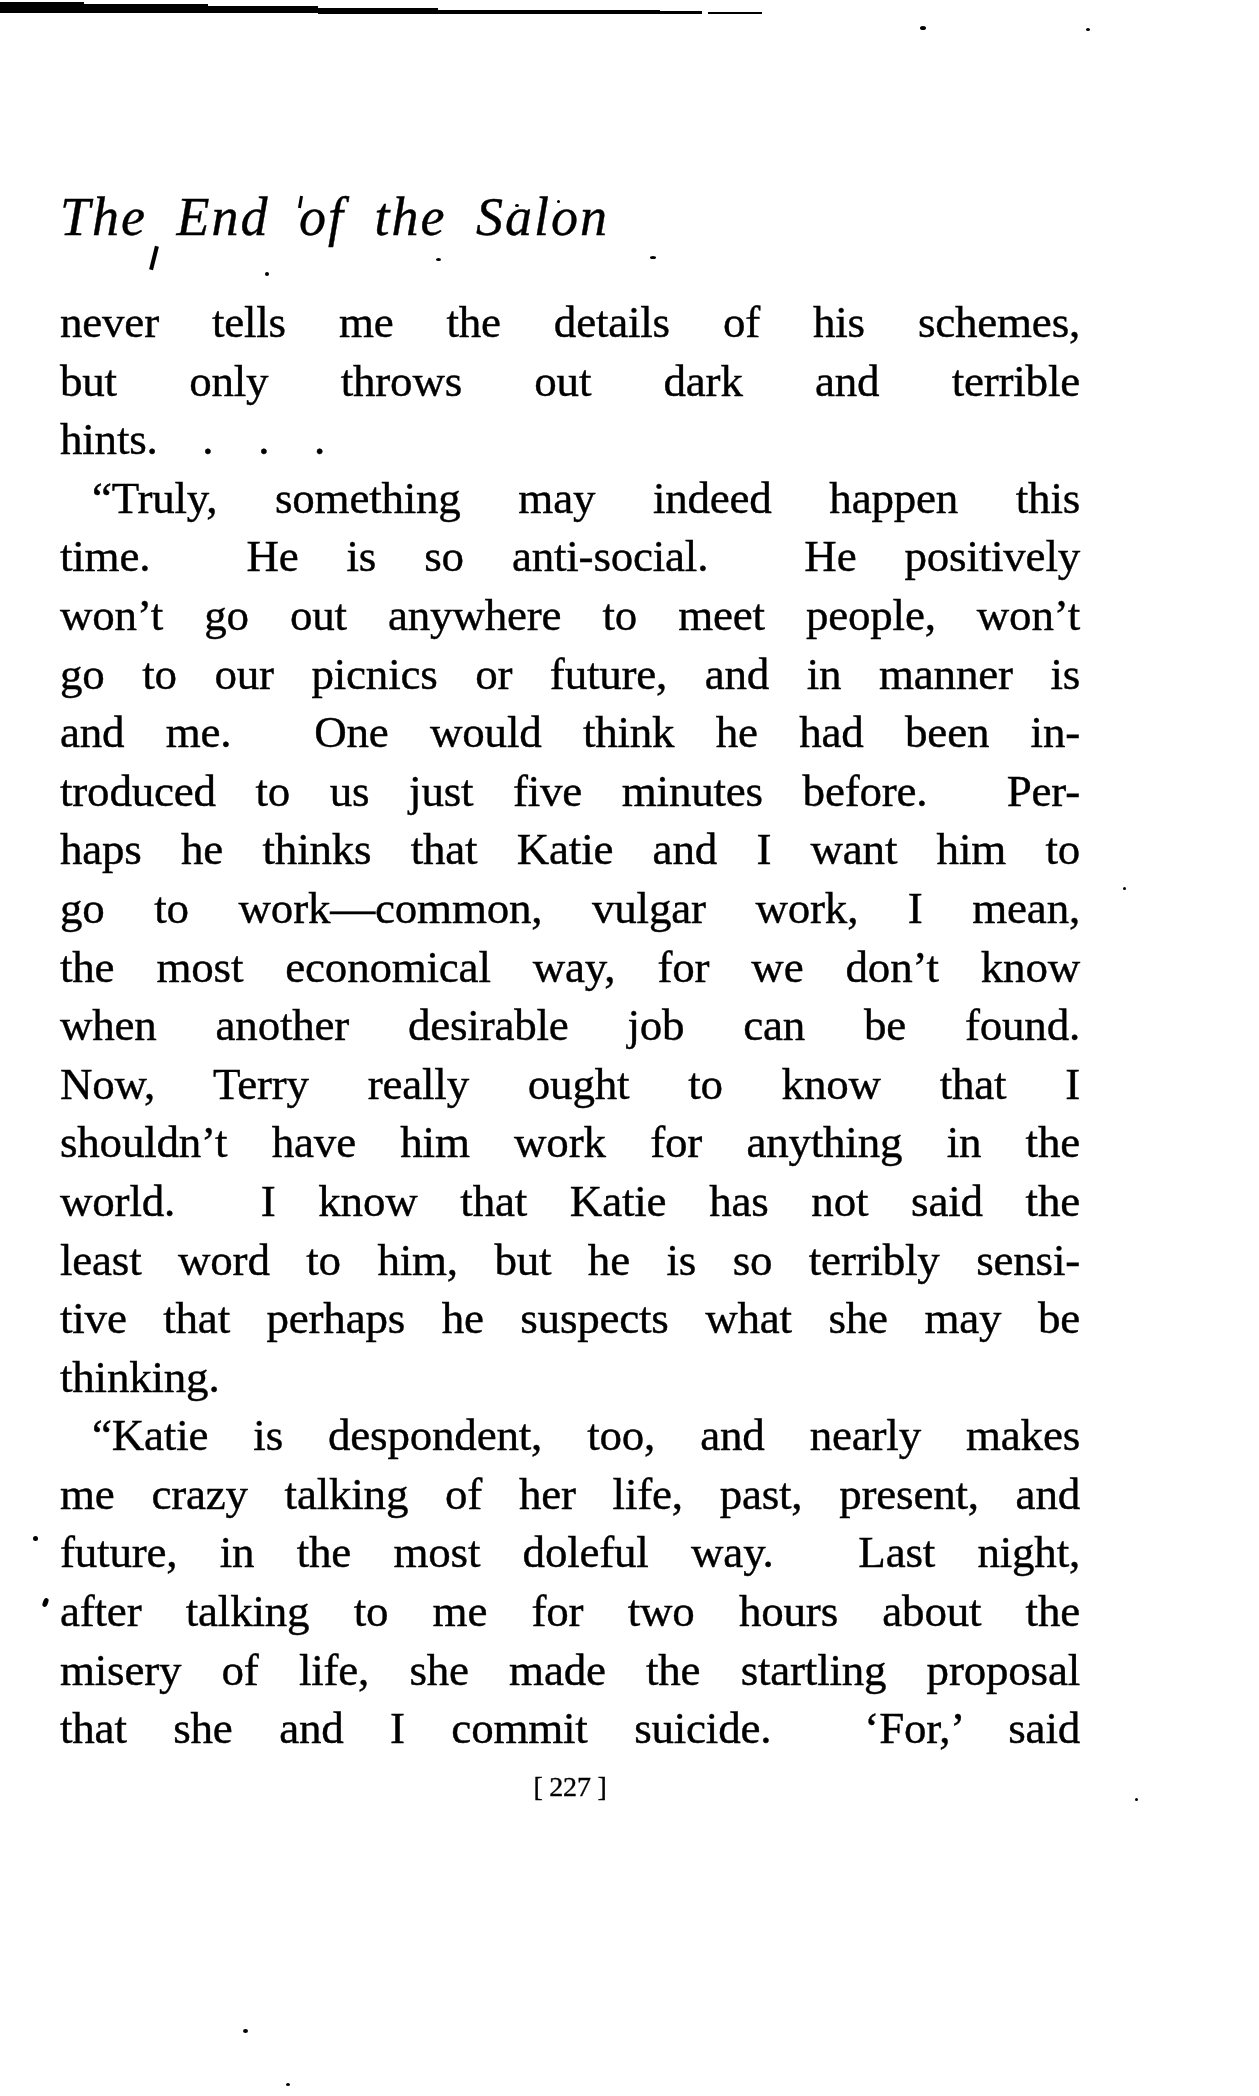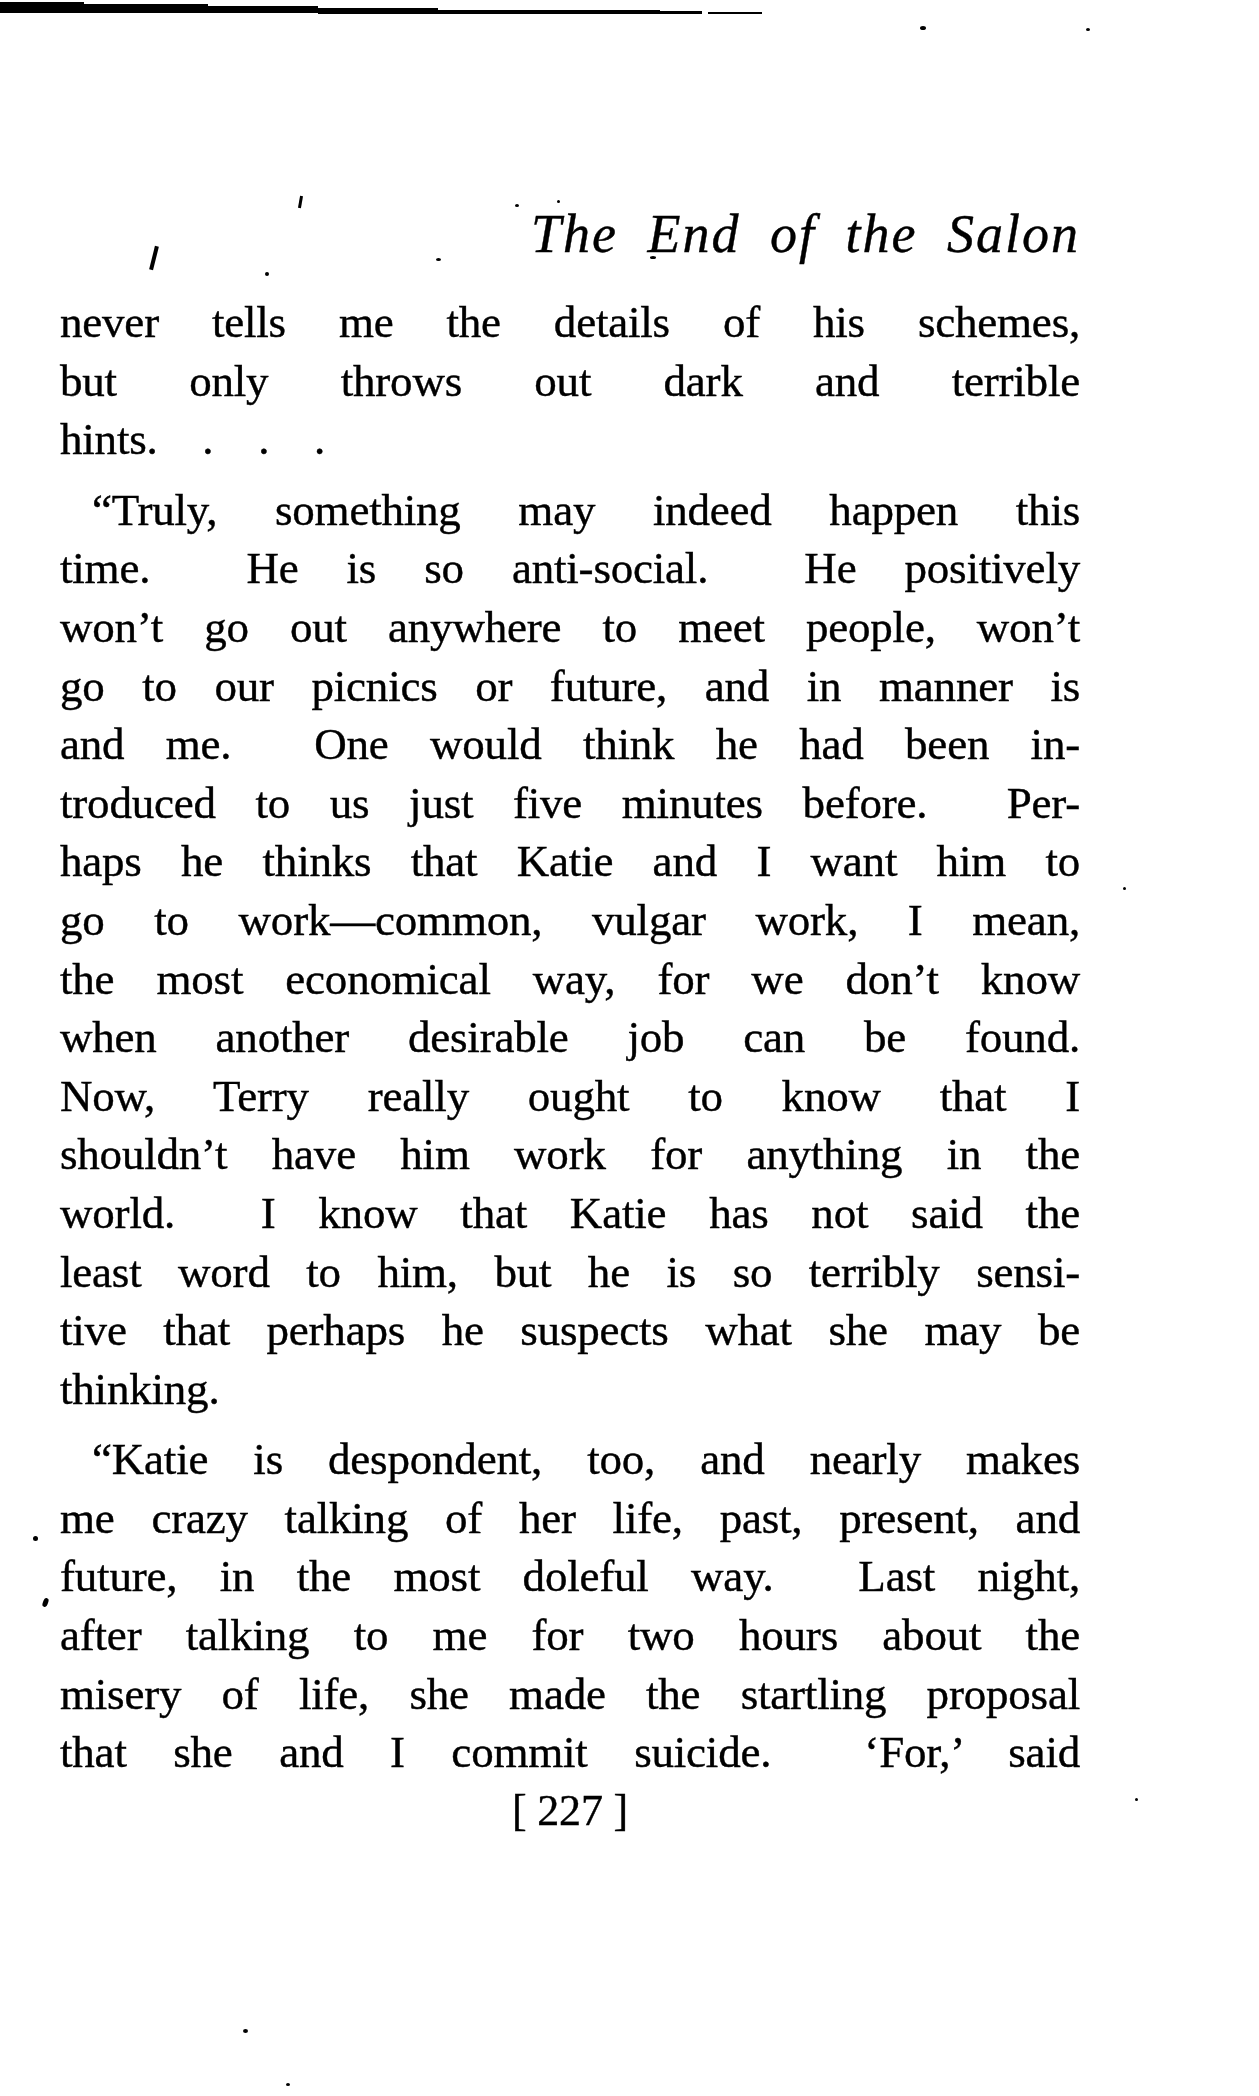--- a/index.html
+++ b/index.html
@@ -14,36 +14,36 @@
   .b1 { left:0px;   top:2px;  width:84px;  height:11px; }
   .b2 { left:84px;  top:4px;  width:124px; height:9px; }
   .b3 { left:208px; top:6px;  width:110px; height:7px; }
   .b4 { left:318px; top:8px;  width:120px; height:6px; }
   .b5 { left:438px; top:10px; width:222px; height:4px; }
   .b6 { left:660px; top:11px; width:42px;  height:3px; }
   .b7 { left:708px; top:12px; width:54px;  height:2px; }
 
   .title {
     position:absolute; top:190px; left:60px; width:1020px;
-    text-align:right; font-style:italic;
+    text-align:left; font-style:italic;
     font-size:54px; line-height:54px;
-    letter-spacing:2px; word-spacing:14px; white-space:pre;margin-top:17px;
+    letter-spacing:2px; word-spacing:14px; white-space:pre;
   }
   .slash {
     position:absolute; left:152px; top:246px; width:4px; height:24px;
     background:#000; transform:rotate(14deg);
   }
   .text-block {
     position:absolute; top:293px; left:60px; width:1020px;
     font-size:45px; line-height:58.6px; letter-spacing:-0.2px;
   }
   .line { white-space:pre-wrap; text-align:justify; text-align-last:justify; }
   .line.end { text-align:left; text-align-last:left; }
-  .line.indent { padding-left:32px;margin-top:12px; }
-  .pagenum { text-align:center; text-align-last:center; font-size:44px; white-space:pre; }
+  .line.indent { padding-left:32px; }
+  .pagenum { text-align:center; text-align-last:center; font-size:28px; white-space:pre; }
 
   .speck { position:absolute; background:#000; border-radius:50%; }
   .k1  { left:920px;  top:26px;   width:6px; height:4px; }
   .k2  { left:1086px; top:28px;   width:4px; height:3px; }
   .k3  { left:299px;  top:196px;  width:3px; height:12px; border-radius:0; transform:rotate(10deg); }
   .k4  { left:515px;  top:204px;  width:4px; height:3px; }
   .k5  { left:557px;  top:200px;  width:3px; height:3px; }
   .k6  { left:436px;  top:258px;  width:5px; height:3px; }
   .k7  { left:650px;  top:256px;  width:6px; height:3px; }
   .k8  { left:265px;  top:272px;  width:4px; height:4px; }

